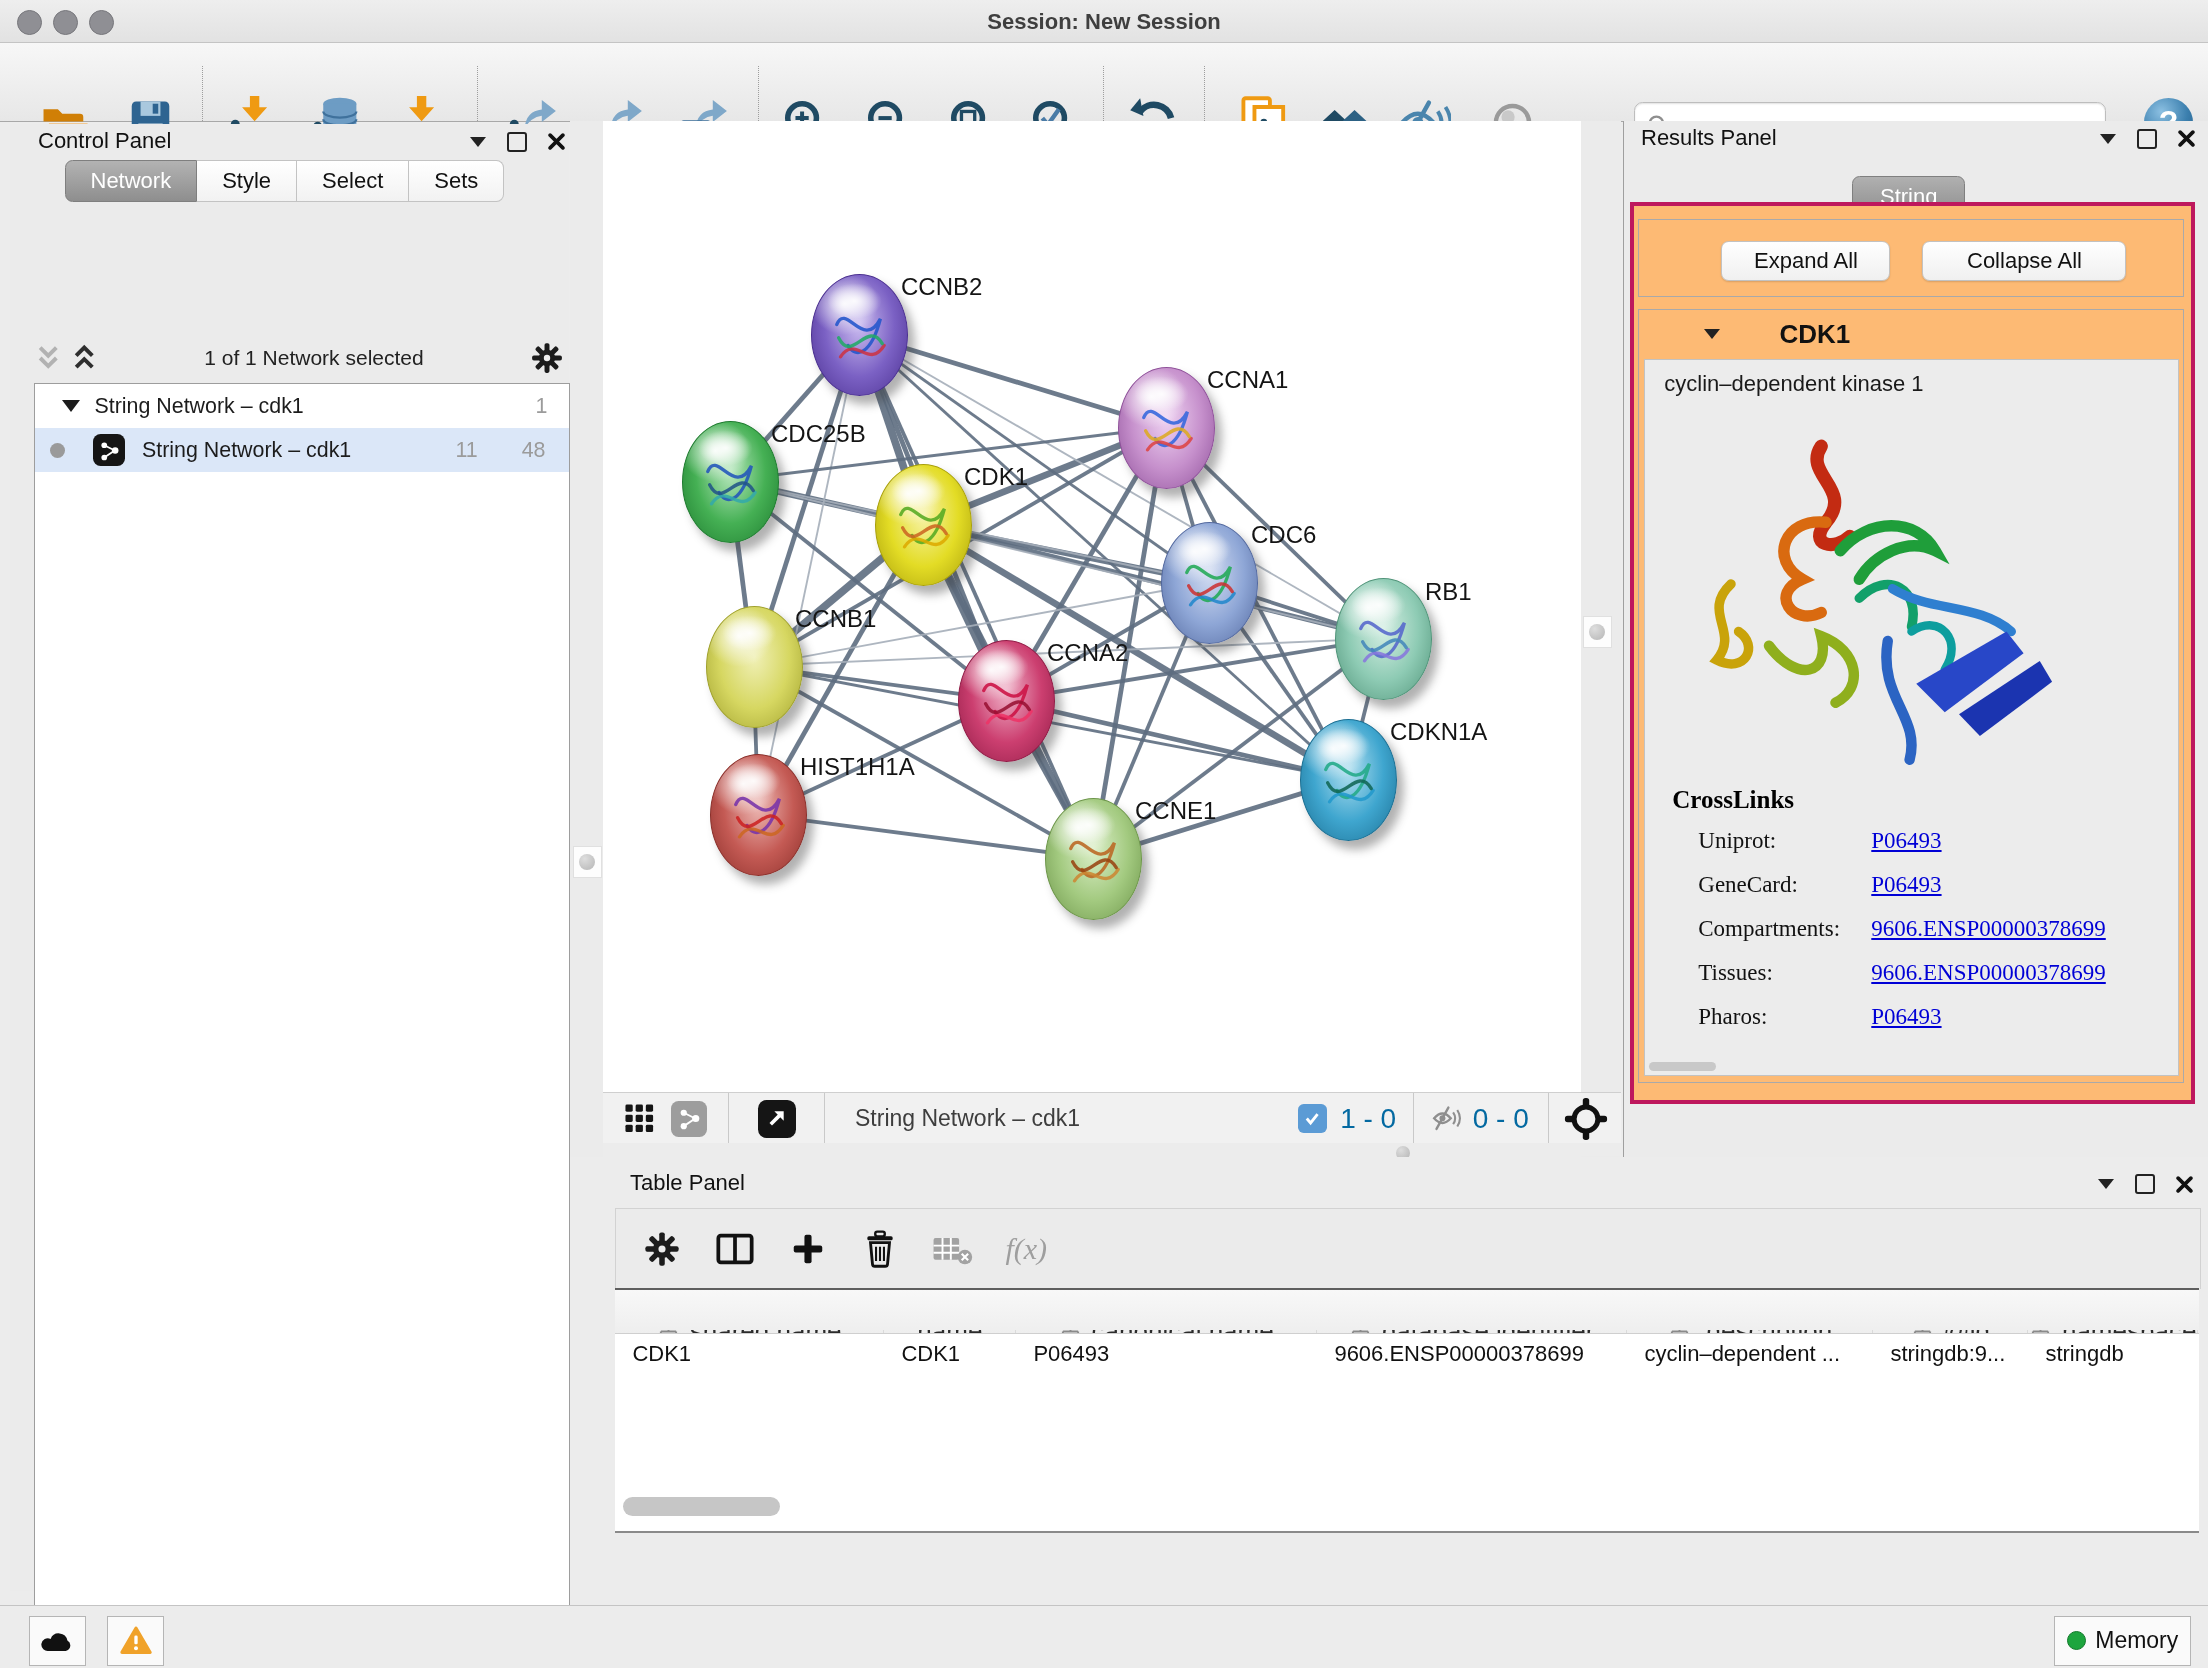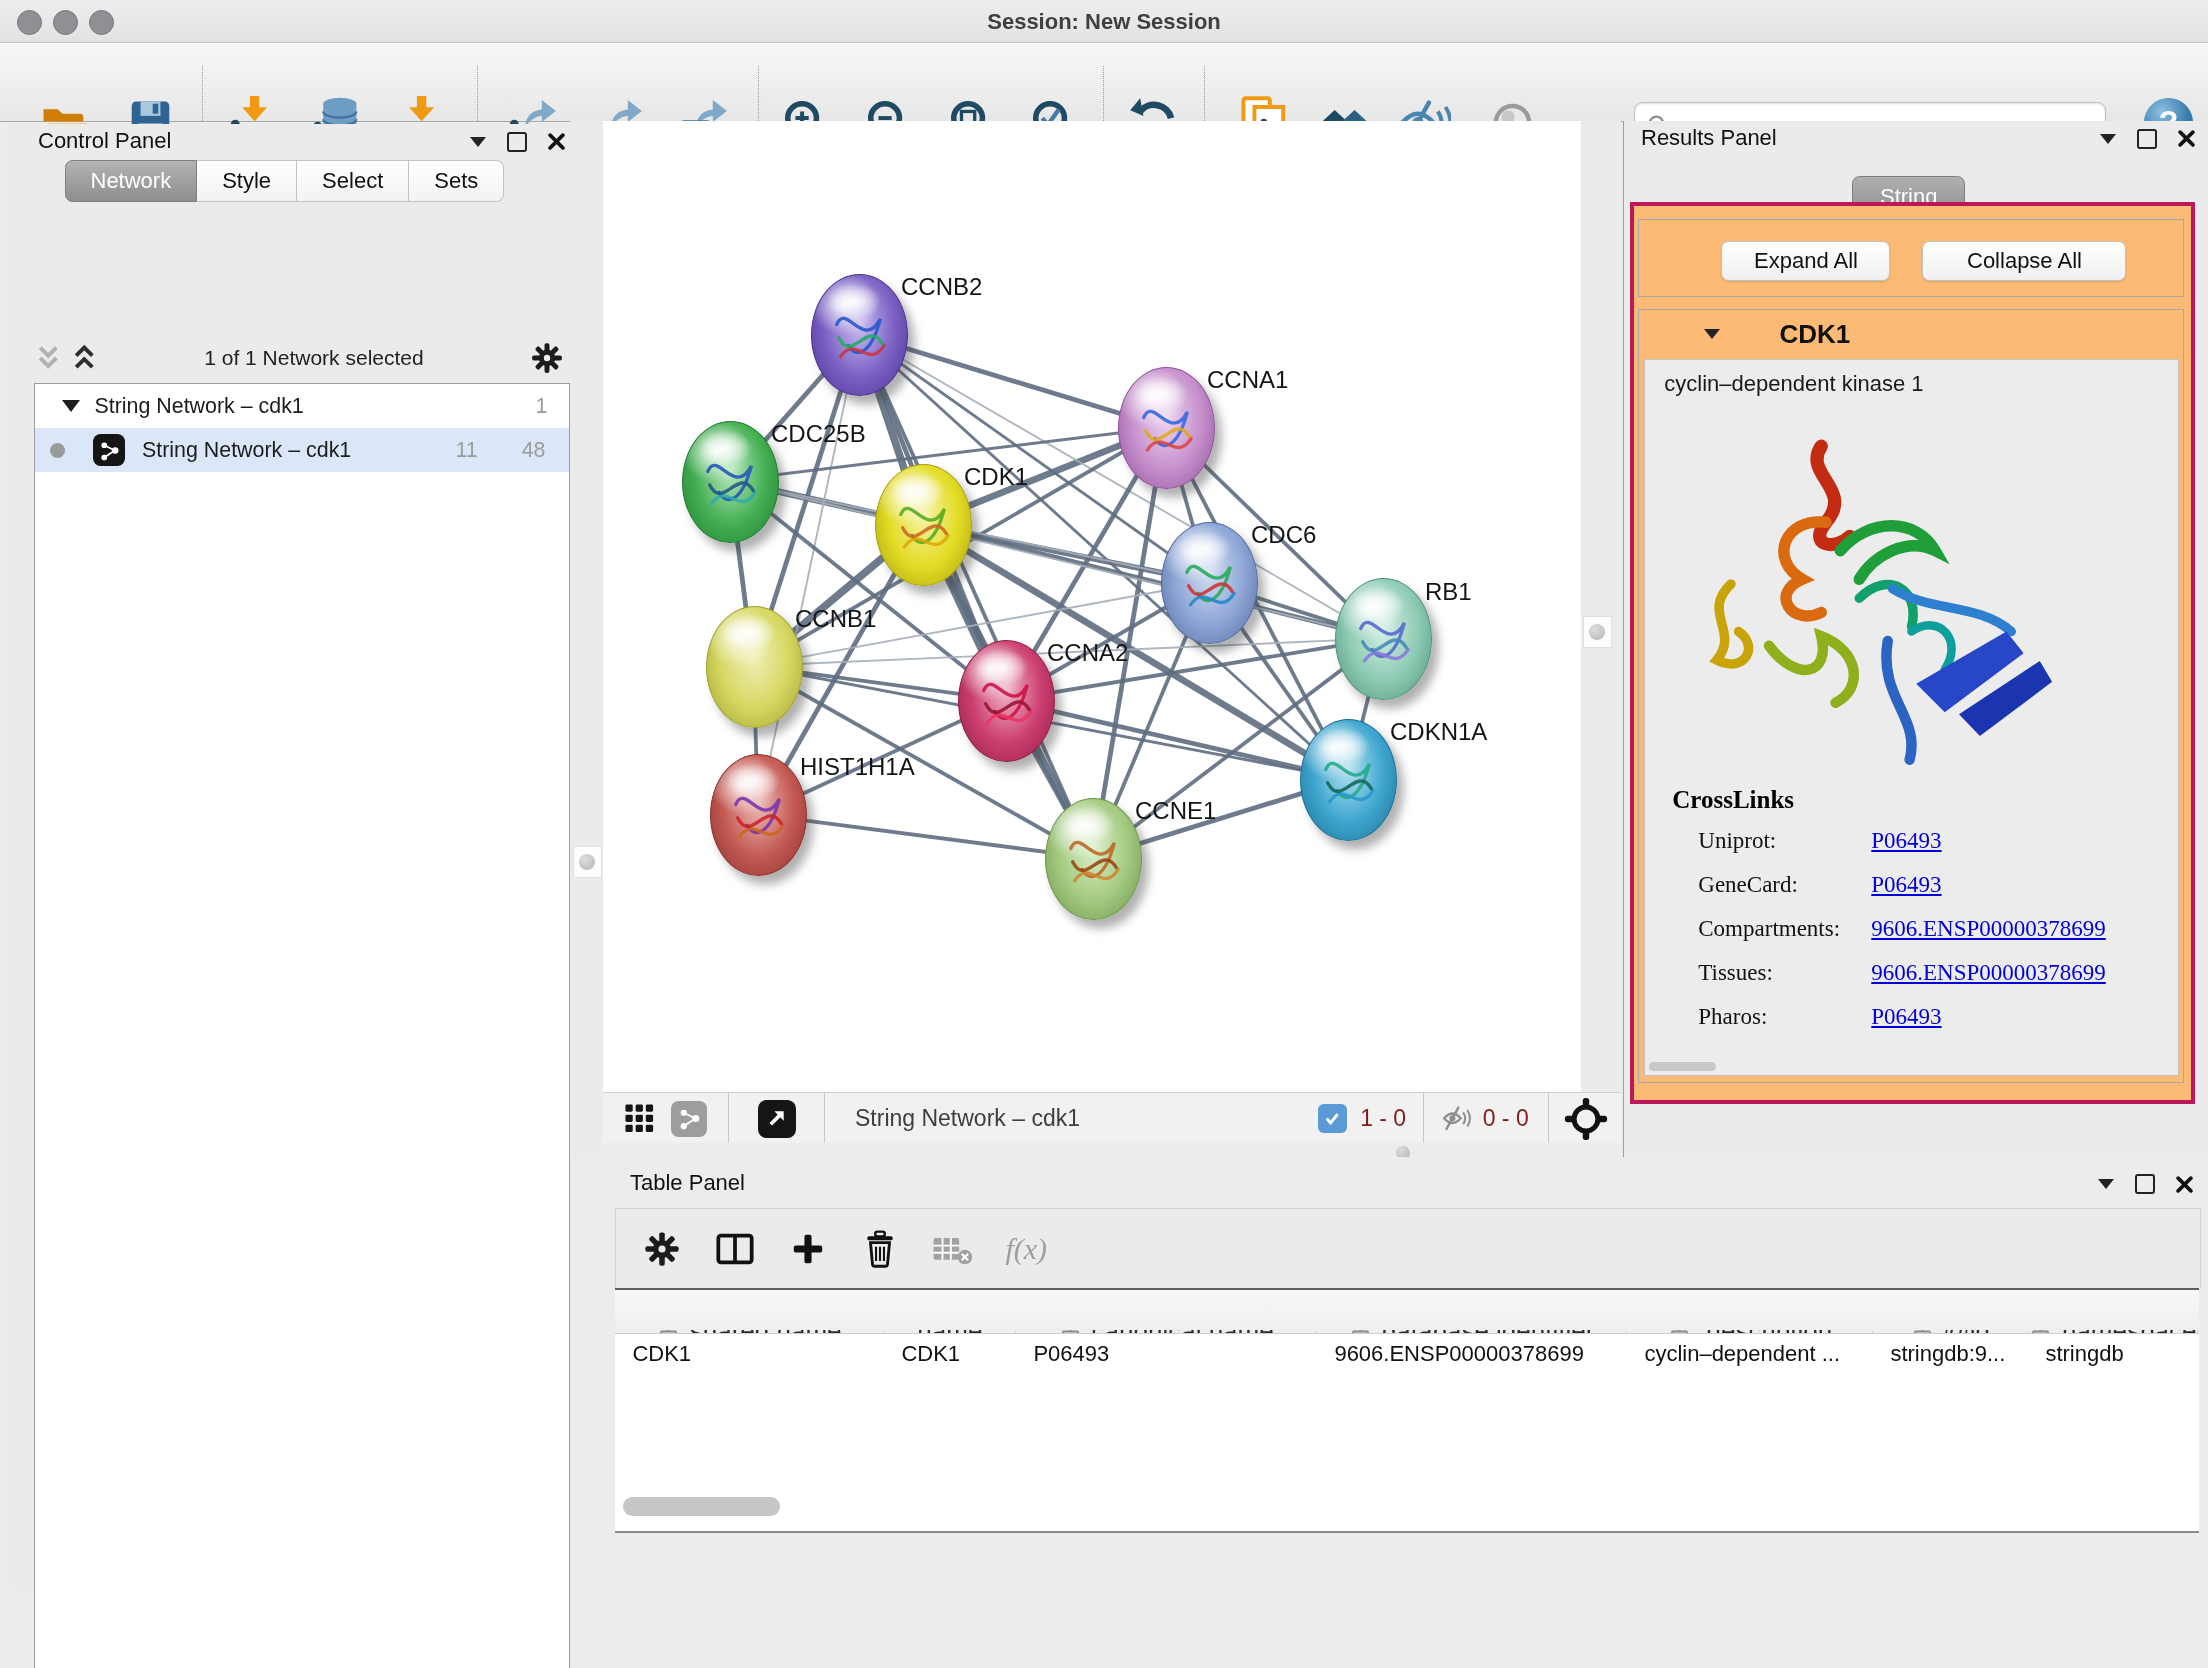--- a/index.html
+++ b/index.html
@@ -59,21 +59,21 @@
   .node svg.ribbon{position:absolute;left:0;top:0;width:95px;height:120px;}
   .node-label{position:absolute;font-size:24px;color:#141414;white-space:nowrap;}
   .v-strip{position:absolute;background:#ebebeb;}
   .grip{position:absolute;width:27px;height:30px;background:#fdfdfd;border:1px solid #e0e0e0;
     display:flex;align-items:center;justify-content:center;}
   .grip i{width:16px;height:16px;border-radius:50%;background:radial-gradient(circle at 35% 30%,#dedede,#b5b5b5);display:block;}
   .net-toolbar{position:absolute;left:603px;top:1092px;width:1018px;height:51px;background:#f1f1f1;
     border-top:1px solid #cfcfcf;display:flex;align-items:center;}
   .nt-div{height:51px;border-left:1px solid #c9c9c9;}
   .nt-text{font-size:23px;color:#3e3e3e;}
-  .nt-gray{font-size:23px;color:#7f1d1d;}
+  .nt-gray{font-size:28px;color:#0369a1;}
   .checkbox{width:28.5px;height:28.5px;background:#5b9bd5;border-radius:5.7px;display:flex;
     align-items:center;justify-content:center;}
   .h-split{position:absolute;left:603px;top:1143px;width:1018px;height:13.3px;background:#ececec;}
   .h-split i{position:absolute;left:793px;top:2.9px;width:14.3px;height:14.3px;border-radius:50%;
     background:radial-gradient(circle at 35% 30%,#ddd,#b3b3b3);display:block;}
   
   .results-panel{position:absolute;left:1623px;top:121px;width:586px;height:1036px;background:#ebebeb;
     border-left:1.9px solid #9f9f9f;}
   .rp-tab{position:absolute;left:228px;top:39px;height:40px;padding:0 27px;line-height:40px;
     background:linear-gradient(#b0b0b0,#8d8d8d);border:1px solid #7f7f7f;border-radius:7.6px;
@@ -716,15 +716,33 @@
             <div class="td" style="width: 310px;">9606.ENSP00000378699</div>
             <div class="td" style="width: 246px;">cyclin–dependent ...</div>
             <div class="td" style="width: 155px;">stringdb:9...</div>
             <div class="td" style="width: 170px;">stringdb</div>
           </div>
         </div>
       <div class="tp-hscroll"></div>
     </div>
   </div>
 
+  <div class="status-bar">
+    <div class="sb-btn" style="left:28.5px;width:55px">
+      <svg width="32" height="25" viewBox="0 0 40 30">
+        <path d="M10,28 a8,8 0 1 1 2,-15 a11,11 0 0 1 21,2 a7,7 0 0 1 -2,13 Z" fill="#111"></path>
+      </svg>
+    </div>
+    <div class="sb-btn" style="left:107px;width:55px">
+      <svg width="32" height="28.5" viewBox="0 0 48 42">
+        <path d="M24,3 L45,39 H3 Z" fill="#f0a22a" stroke="#f0a22a" stroke-width="5" stroke-linejoin="round"></path>
+        <rect x="21.5" y="14" width="5" height="13" rx="2" fill="#fff"></rect>
+        <circle cx="24" cy="33" r="3" fill="#fff"></circle>
+      </svg>
+    </div>
+    <div class="sb-btn" style="left:2054px;width:135px">
+      <span class="memory-dot"></span>
+      <span class="sb-label">Memory</span>
+    </div>
+  </div>
 
 </div>
 
 
 </body></html>

